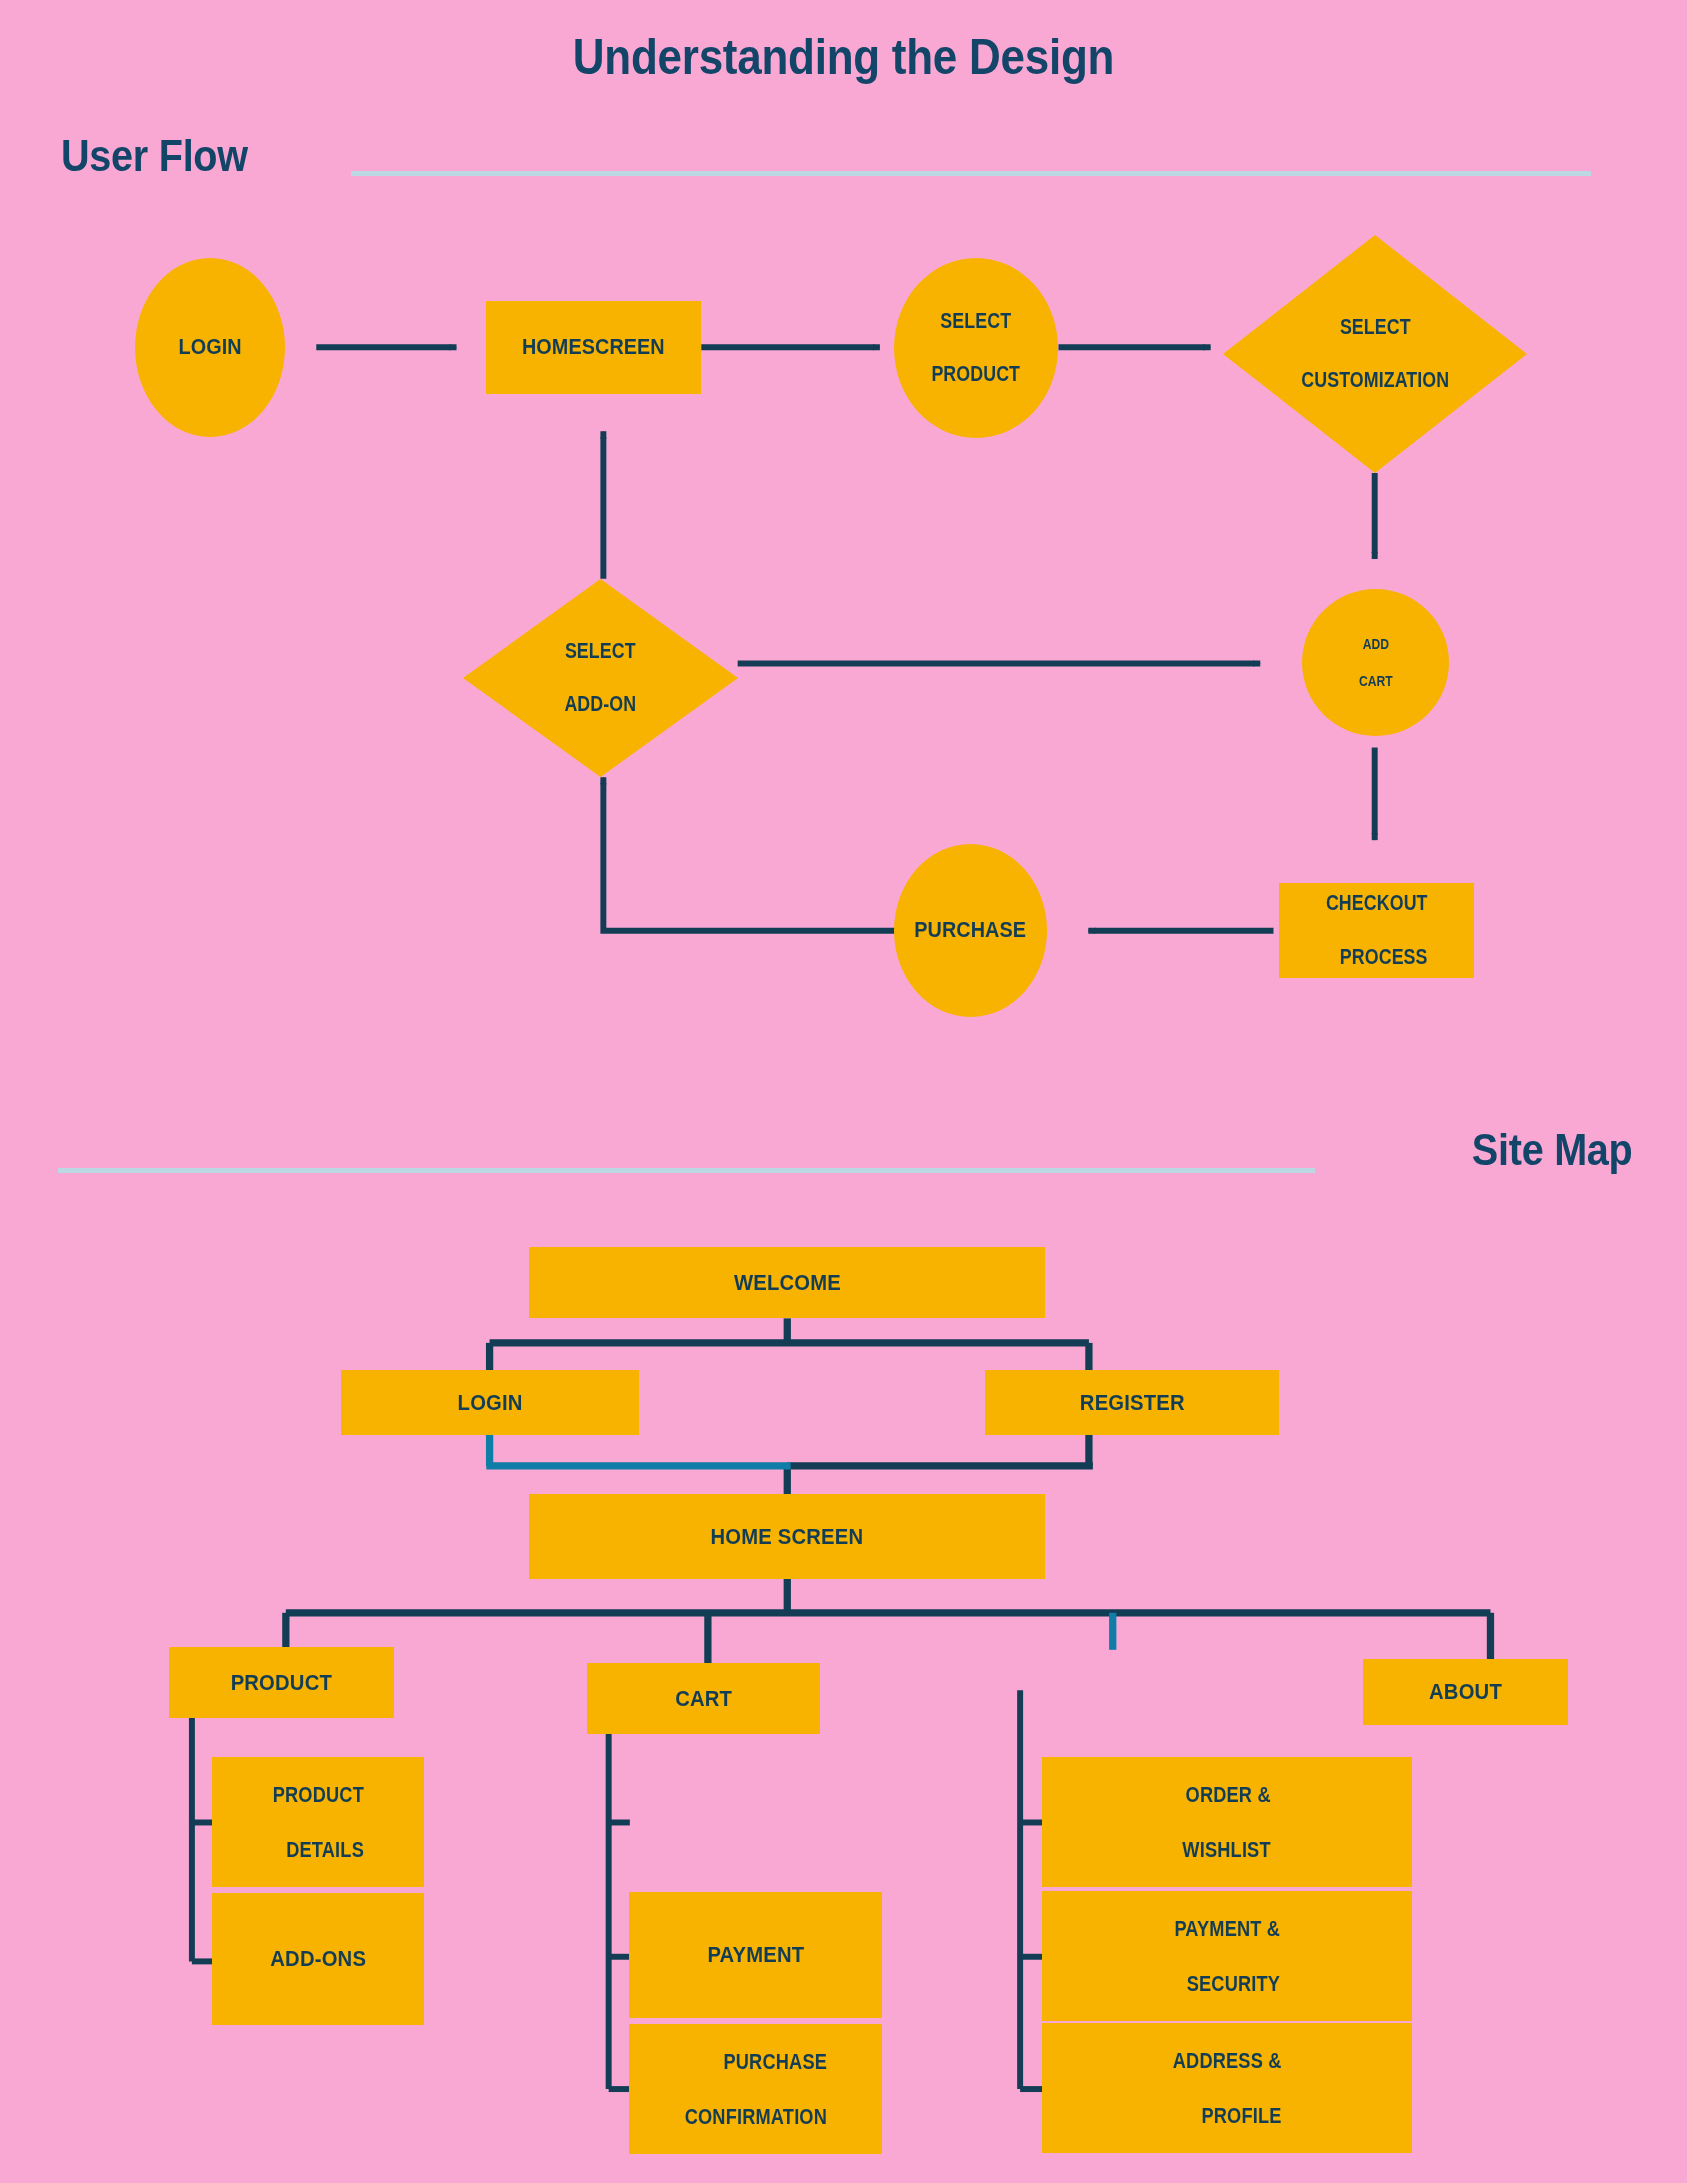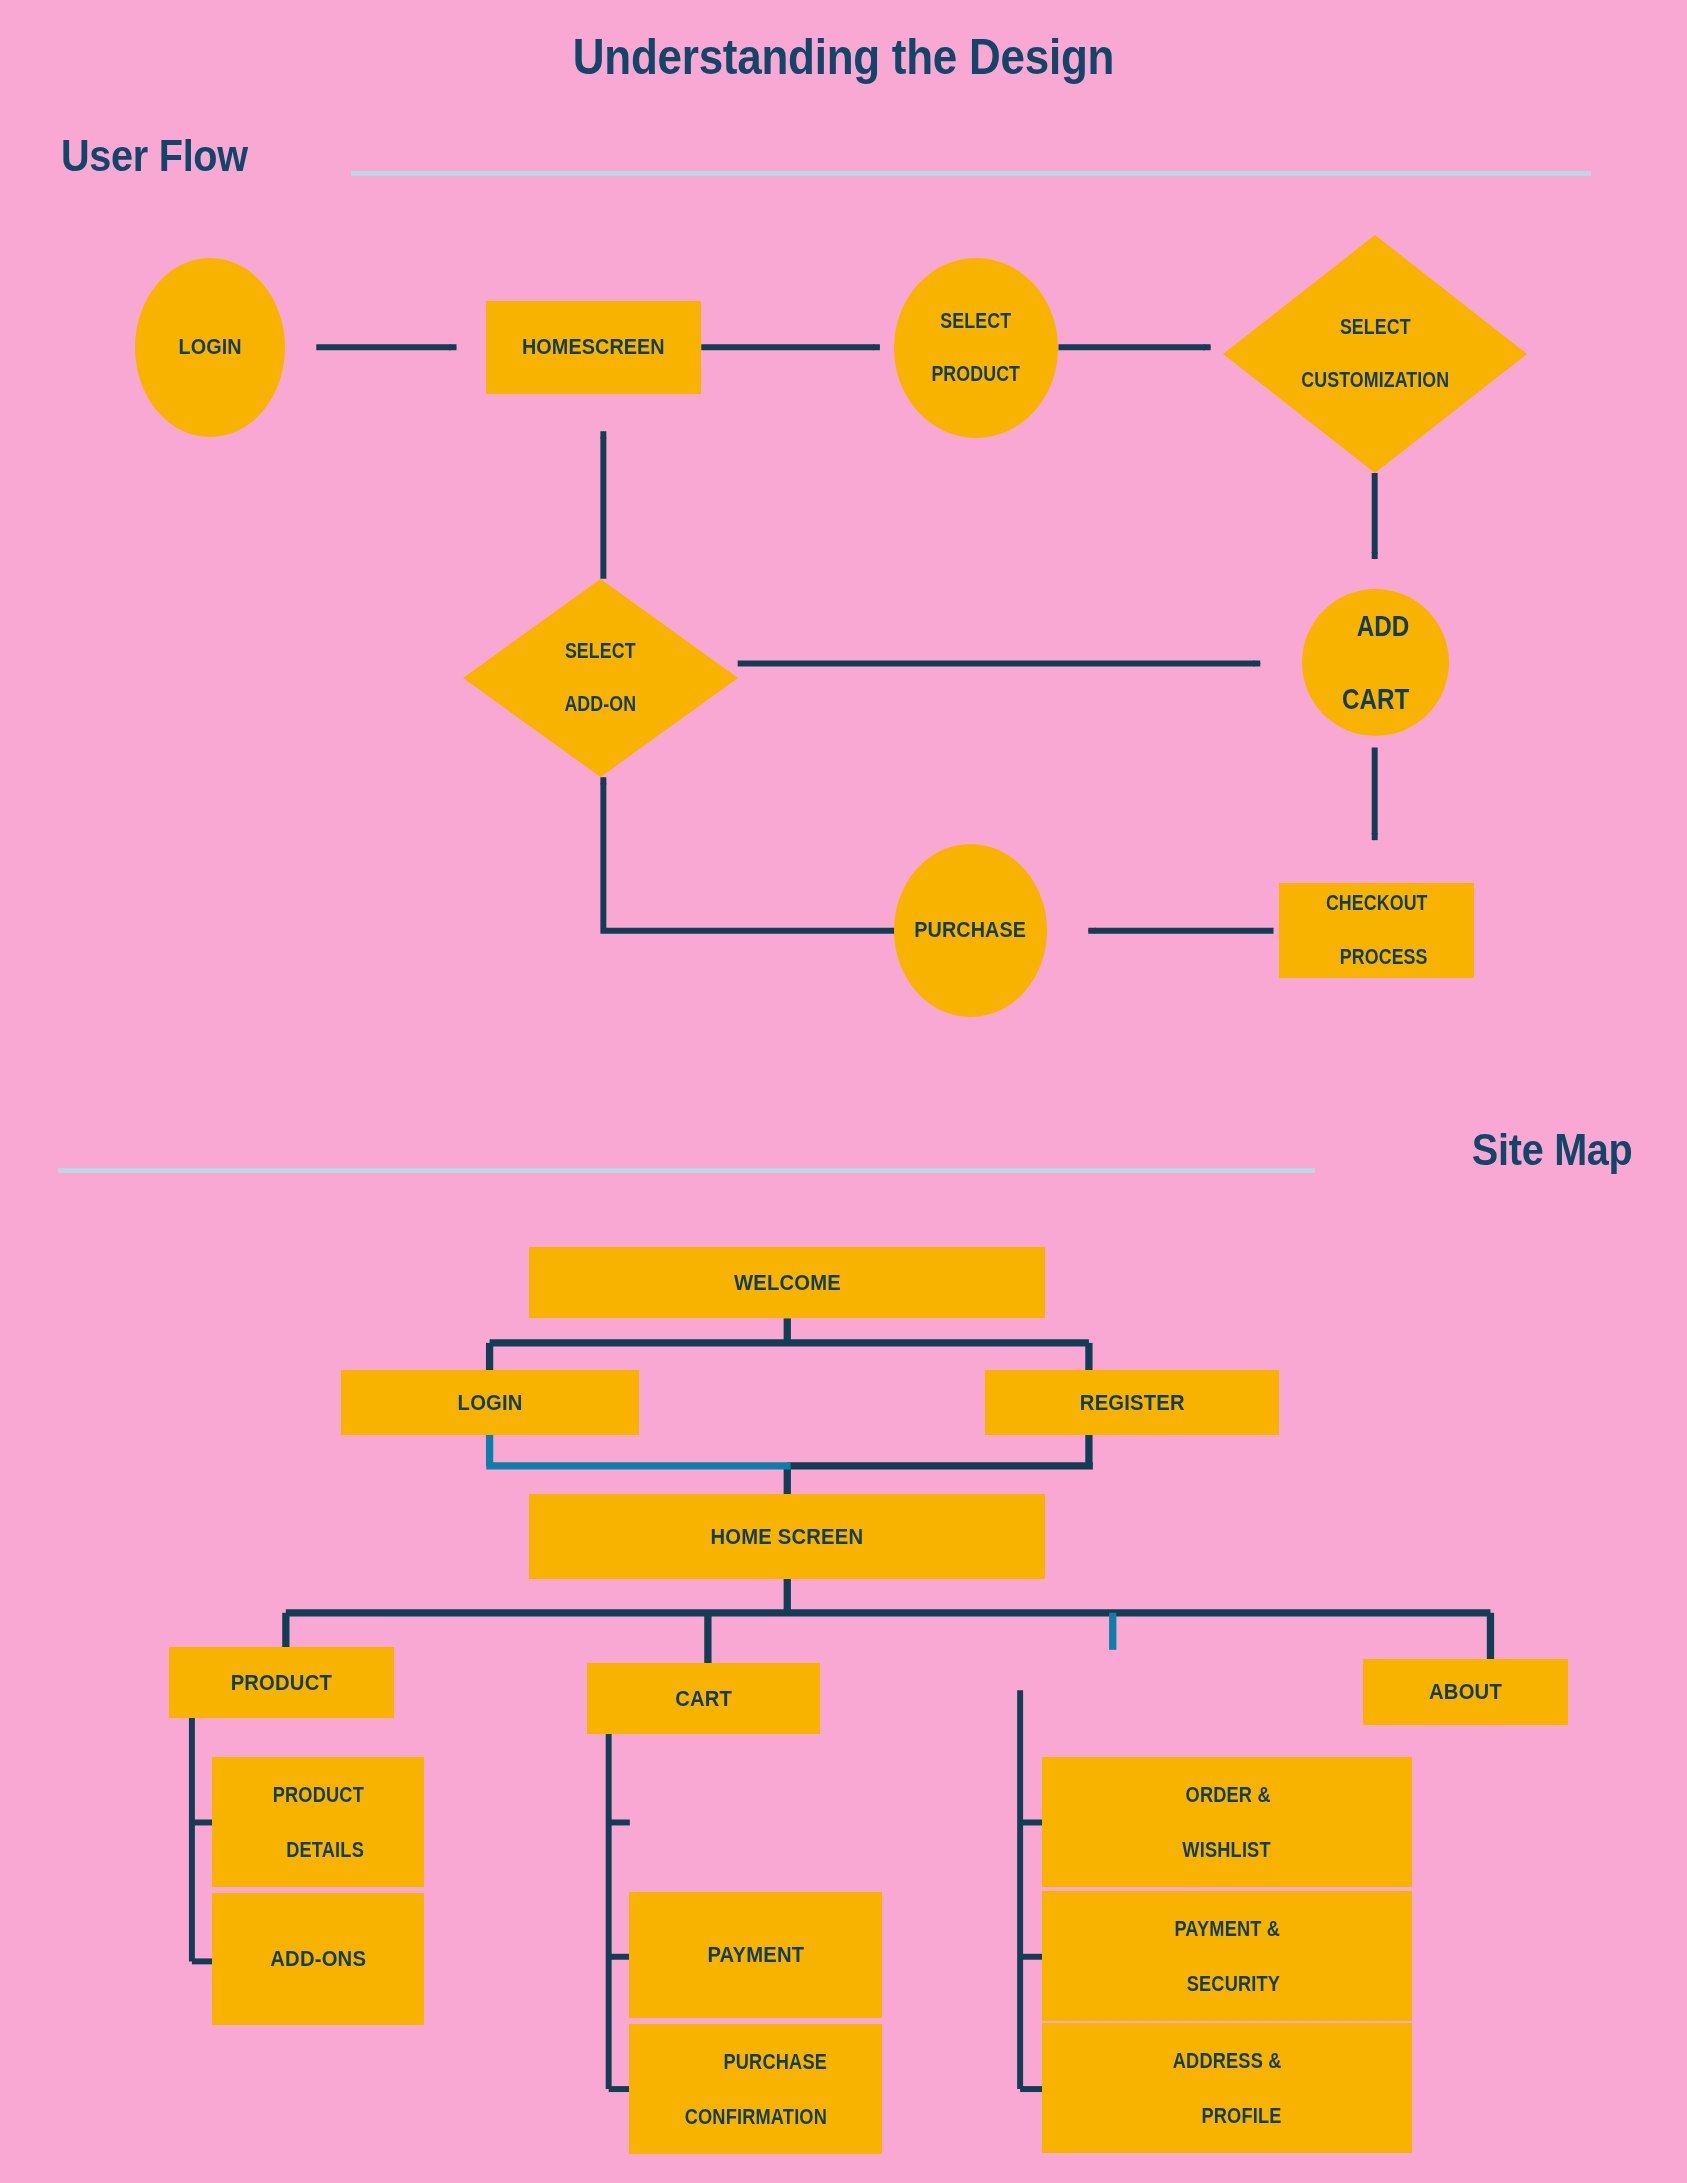--- a/index.html
+++ b/index.html
@@ -87,21 +87,21 @@
     clip-path: polygon(50% 0%, 100% 50%, 50% 100%, 0% 50%);
     z-index: 0;
   }
   .node.diamond .dia-label {
     position: relative;
     z-index: 1;
   }
 
   
   .uf { font-size: 22px; letter-spacing: 0.1px; }
-  .uf-big { font-size: 30px; text-align: right; }
+  .uf-big { font-size: 15px; }
 
   
   .sm { font-size: 22.5px; letter-spacing: 0.2px; }
 
   
   .wires {
     position: absolute;
     left: 0; top: 0;
     width: 1687px; height: 2183px;
     pointer-events: none;

